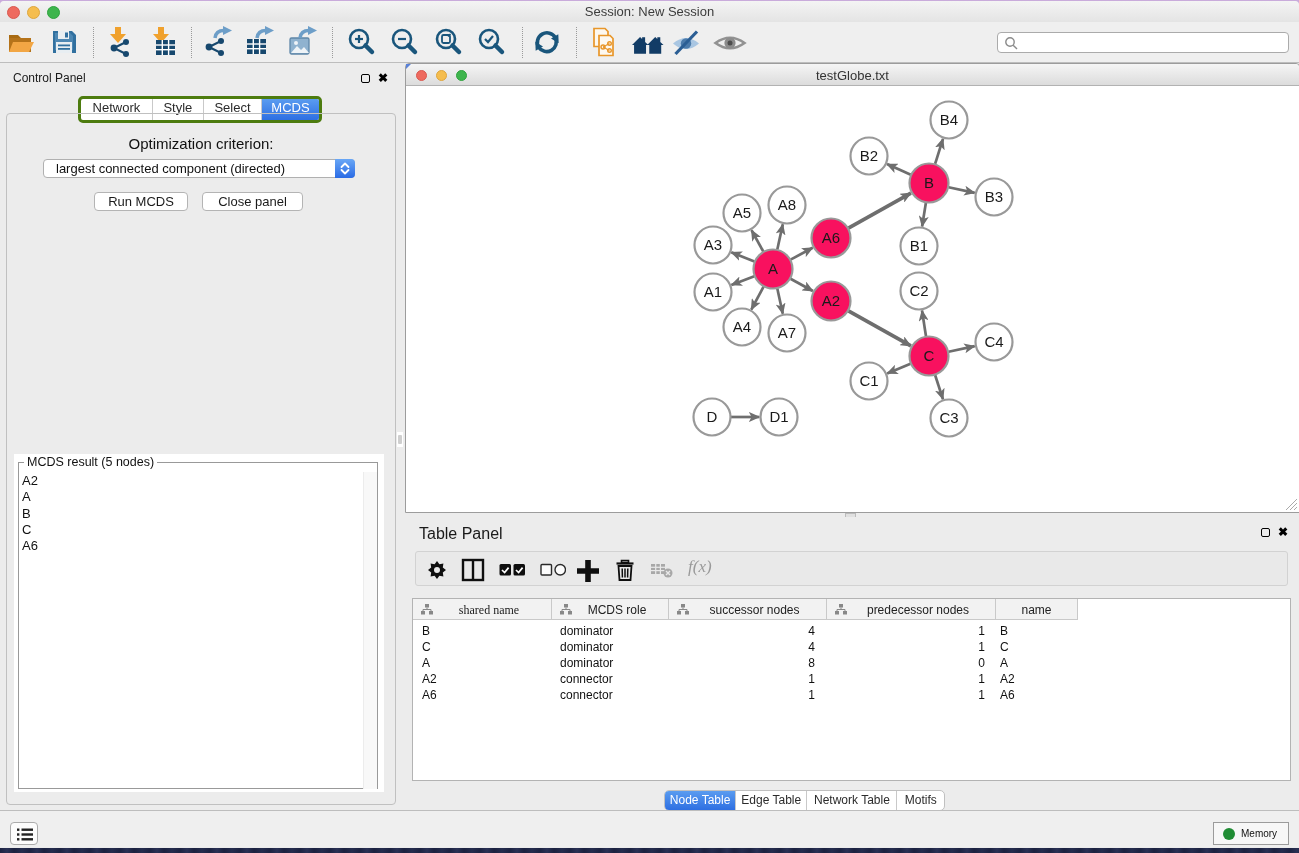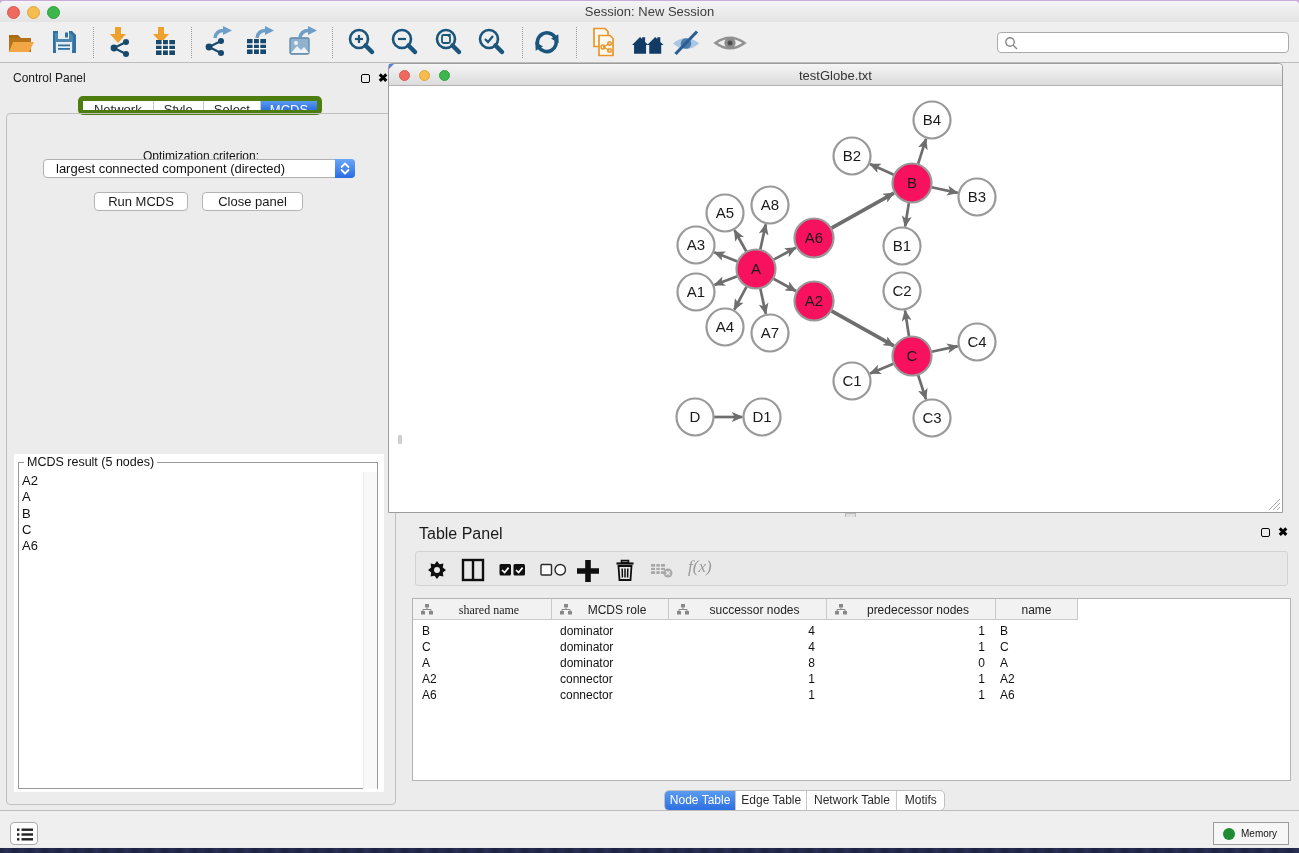--- a/index.html
+++ b/index.html
@@ -18,38 +18,38 @@
   border-bottom:1px solid #bdbdbd; }
 .sep { position:absolute; top:5px; height:31px; width:0; border-left:1px dotted #9a9a9a; }
 .tbi { position:absolute; top:4px; }
 #search { position:absolute; left:997px; top:10px; width:292px; height:21px; background:#fff;
   border:1px solid #ababab; border-radius:4px; }
 
 #cpanel { position:absolute; left:0; top:63px; width:403px; height:747px; background:#ececec; }
 #cpanel .hdr { position:absolute; left:13px; top:8px; font-size:12px; color:#1a1a1a; }
 .winbtn-box { position:absolute; width:9px; height:9px; border:1.6px solid #000; border-radius:2px; }
 .winbtn-x { position:absolute; font-size:12px; font-weight:bold; color:#000; line-height:9px; }
-.tabs { position:absolute; display:flex; height:19px; background:#fff; border:5px solid #4d7c0f; border-radius:5px; overflow:hidden; }
+.tabs { position:absolute; display:flex; height:27px; background:#fff; border:3px solid #4d7c0f; border-radius:5px; overflow:hidden; }
 .tabs .tab { font-size:13px; color:#2b2b2b; text-align:center; line-height:17px; border-right:1px solid #c9c9c9; }
 .tabs .tab:last-child { border-right:none; }
 .tabs .tab.sel { background:linear-gradient(#5a9cf0,#2e6fe2); color:#fff; }
 #cp-border { position:absolute; left:6px; top:50px; width:390px; height:692px; border:1px solid #c0c0c0; border-radius:4px; }
 #cp-inner { position:absolute; left:9px; top:60px; width:384px; height:677px; background:#ececec; }
 .btn { position:absolute; background:#fff; border:1px solid #b4b4b4; border-radius:4px; font-size:13px; color:#1a1a1a; text-align:center; }
 #dropdown { position:absolute; left:34px; top:36px; width:312px; height:19px; background:#fff; border:1px solid #b0b0b0; border-radius:4px; }
 #dropdown .txt { position:absolute; left:12px; top:1px; font-size:13px; color:#111; }
 #dropdown .spin { position:absolute; right:-1px; top:-1px; width:20px; height:19px; border-radius:0 4px 4px 0;
   background:linear-gradient(#69a7f6,#2a6be5); }
 #fieldset { position:absolute; left:5px; top:331px; width:370px; height:338px; background:#fff; }
 #fieldset .bord { position:absolute; left:4px; top:8px; width:360px; height:327px; border:1px solid #999; }
 #fieldset .legend { position:absolute; left:10px; top:1px; background:#fff; padding:0 3px; font-size:12.5px; color:#111; }
 #fieldset .items { position:absolute; left:8px; top:19px; font-size:13px; color:#111; line-height:16.3px; }
 #fieldset .sb { position:absolute; left:349px; top:18px; width:14px; height:317px; background:#f8f8f8; border-left:1px solid #ececec; }
 
-#netwin { position:absolute; left:388px; top:63px; width:895px; height:450px;
+#netwin { position:absolute; left:405px; top:63px; width:895px; height:450px;
   background:#fff; border:1px solid #9c9c9c; border-radius:4px 4px 0 0; }
 #nettitle { position:absolute; left:0; top:0; width:100%; height:22px;
   background:linear-gradient(#f5f5f5,#dcdcdc); border-bottom:1px solid #b2b2b2; border-radius:4px 4px 0 0; }
 #nettitle .t { position:absolute; width:100%; text-align:center; top:4px; font-size:13px; color:#333; }
 
 #tpanel { position:absolute; left:404px; top:517px; width:895px; height:293px; background:#ececec; }
 #tpanel .hdr { position:absolute; left:15px; top:8px; font-size:16px; color:#1a1a1a; }
 #ttoolbar { position:absolute; left:11px; top:34px; width:873px; height:35px; background:#e9e9e9;
   border:1px solid #d2d2d2; border-radius:3px; }
 #ttable { position:absolute; left:8px; top:81px; width:879px; height:183px; background:#fff; border:1px solid #b3b3b3; }
@@ -210,21 +210,21 @@
   <div class="winbtn-box" style="left:361px; top:11px;"></div>
   <div class="winbtn-x" style="left:378px; top:11px;">✖</div>
   <div class="tabs" style="left:78px; top:33px; width:244px;">
     <div class="tab" style="width:73px">Network</div>
     <div class="tab" style="width:52px">Style</div>
     <div class="tab" style="width:59px">Select</div>
     <div class="tab sel" style="width:58px">MCDS</div>
   </div>
   <div id="cp-border"></div>
   <div id="cp-inner">
-    <div style="position:absolute;width:100%;text-align:center;top:26px;font-size:12px;color:#111;">Optimization criterion:</div>
+    <div style="position:absolute;width:100%;text-align:center;top:12px;font-size:15px;color:#111;">Optimization criterion:</div>
     <div id="dropdown">
       <span class="txt">largest connected component (directed)</span>
       <span class="spin"><svg width="20" height="19" viewBox="0 0 20 19">
             <path d="M6.5 8 L10 4.5 L13.5 8" stroke="#fff" stroke-width="1.8" fill="none" stroke-linecap="round" stroke-linejoin="round"></path>
             <path d="M6.5 11 L10 14.5 L13.5 11" stroke="#fff" stroke-width="1.8" fill="none" stroke-linecap="round" stroke-linejoin="round"></path>
           </svg></span>
     </div>
     <div class="btn" style="left:85px; top:69px; width:94px; height:19px; line-height:18px;">Run MCDS</div>
     <div class="btn" style="left:193px; top:69px; width:101px; height:19px; line-height:18px;">Close panel</div>
     <div id="fieldset">

